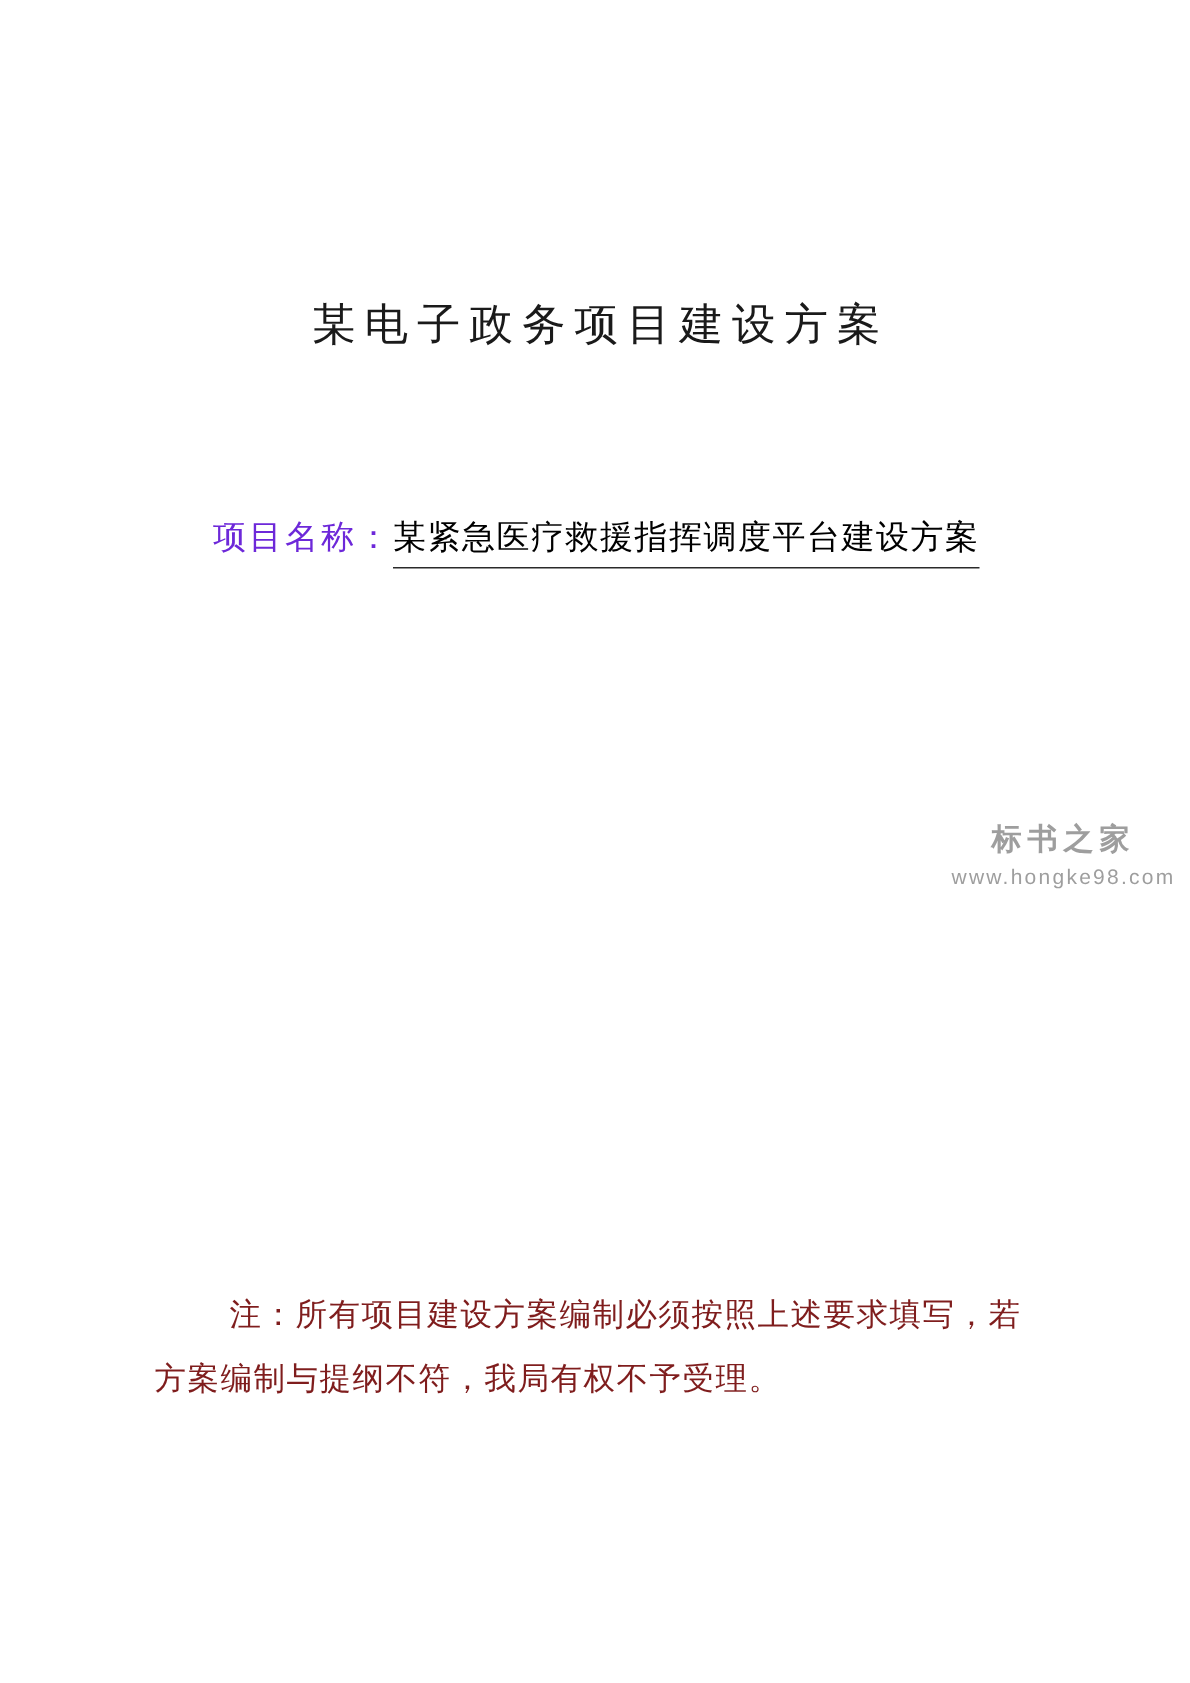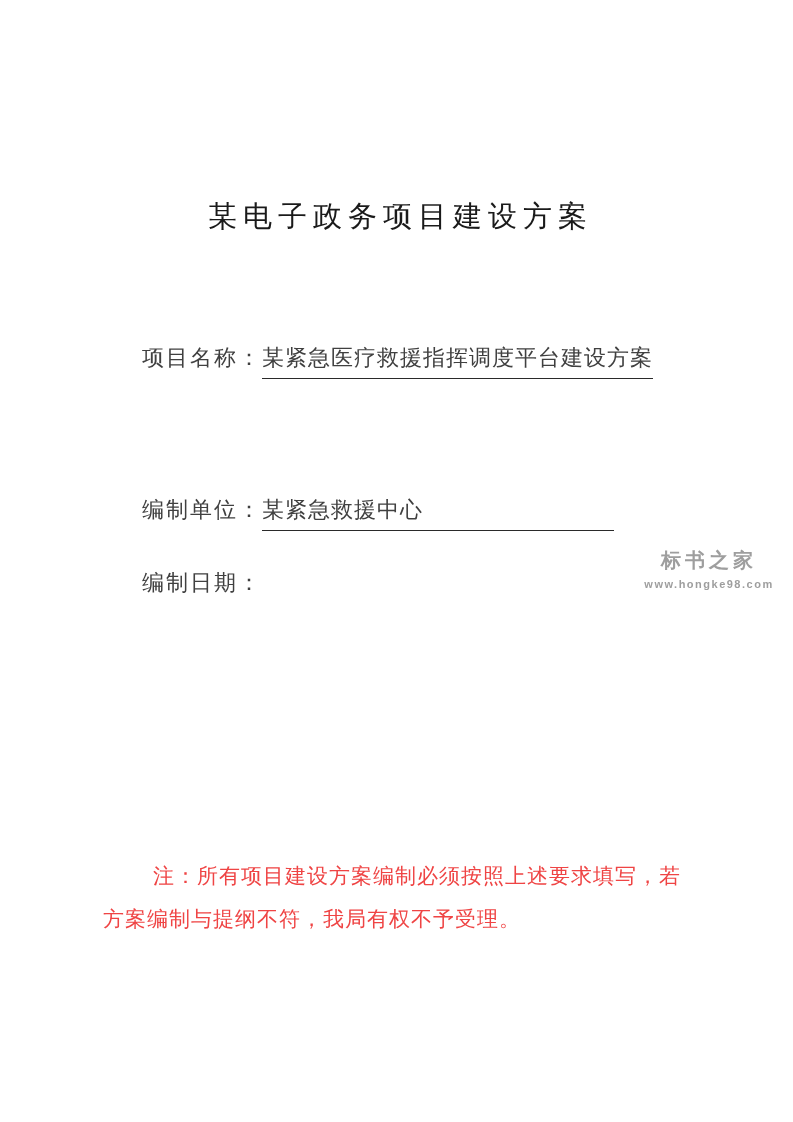--- a/index.html
+++ b/index.html
@@ -43,28 +43,28 @@
     line-height: 30px;
     white-space: nowrap;
   }
   .field-row.row-1 { top: 331px; }
   .field-row.row-2 { top: 407px; }
   .field-row.row-3 { top: 483px; }
   .field-row.row-4 { top: 556px; }
 
   .field-label {
     letter-spacing: 2px;
-    color: #404040;
+    color: #6d28d9;
   }
   .field-value {
     display: inline-block;
     border-bottom: 1.5px solid #2a2a2a;
     padding-bottom: 5px;
     letter-spacing: 1px;
-    color: #404040;
+    color: #000000;
   }
   .row-1 .field-value { min-width: 376px; }
   .row-2 .field-value { min-width: 352px; }
   .row-3 .field-value { min-width: 352px; }
   .row-4 .field-value { min-width: 418px; padding-left: 10px; }
 
   
   .watermark {
     position: absolute;
     top: 533px;
@@ -76,63 +76,58 @@
     user-select: none;
   }
   .watermark-logo {
     font-size: 20px;
     font-weight: 700;
     letter-spacing: 4px;
     line-height: 30px;
     white-space: nowrap;
   }
   .watermark-url {
-    font-size: 11px;
-    font-weight: 700;
+    font-size: 14px;
+    font-weight: 400;
     letter-spacing: 1.5px;
     line-height: 14px;
     margin-top: 2px;
     white-space: nowrap;
   }
 
   
   .doc-note {
     position: absolute;
     top: 822px;
     left: 103px;
     width: 590px;
     font-size: 21px;
     line-height: 43px;
     letter-spacing: 1px;
     text-indent: 50px;
-    color: #ef4444;
+    color: #7f1d1d;
   }
 </style>
 </head>
 <body>
 
 <div class="page">
 
   <h1 class="doc-title">某电子政务项目建设方案</h1>
 
   <div class="field-row row-1">
     <span class="field-label">项目名称：</span>
     <span class="field-value">某紧急医疗救援指挥调度平台建设方案</span>
   </div>
 
   <div class="field-row row-2">
   </div>
 
-  <div class="field-row row-3">
-    <span class="field-label">编制单位：</span>
-    <span class="field-value">某紧急救援中心</span>
-  </div>
 
   <div class="field-row row-4">
-    <span class="field-label">编制日期：</span>
   </div>
 
   <div class="watermark">
     <div class="watermark-logo">标书之家</div>
     <div class="watermark-url">www.hongke98.com</div>
   </div>
 
   <p class="doc-note">注：所有项目建设方案编制必须按照上述要求填写，若方案编制与提纲不符，我局有权不予受理。</p>
 
 </div>

